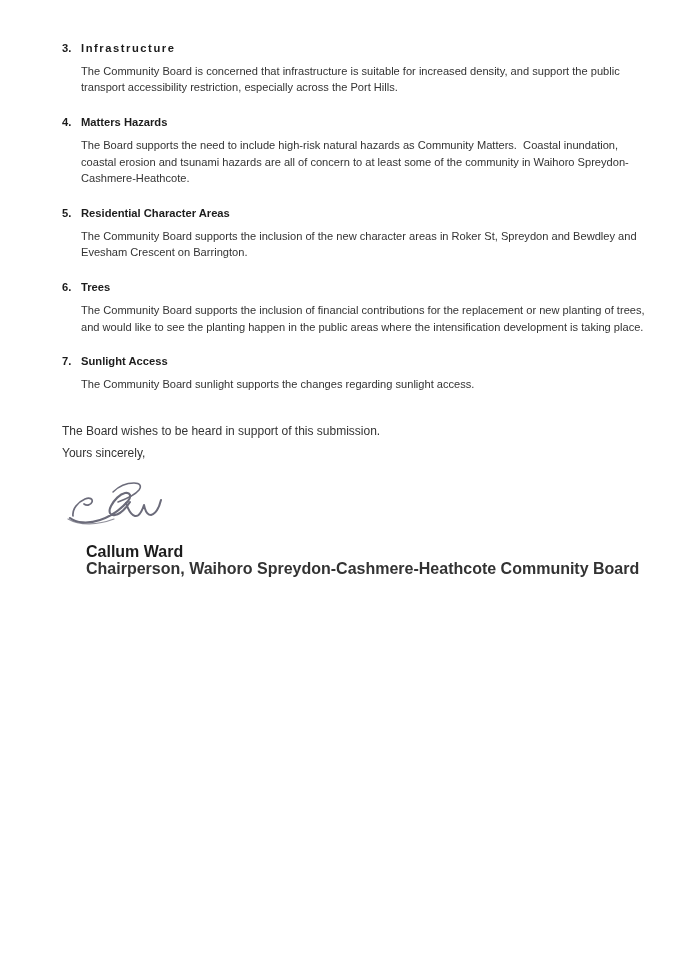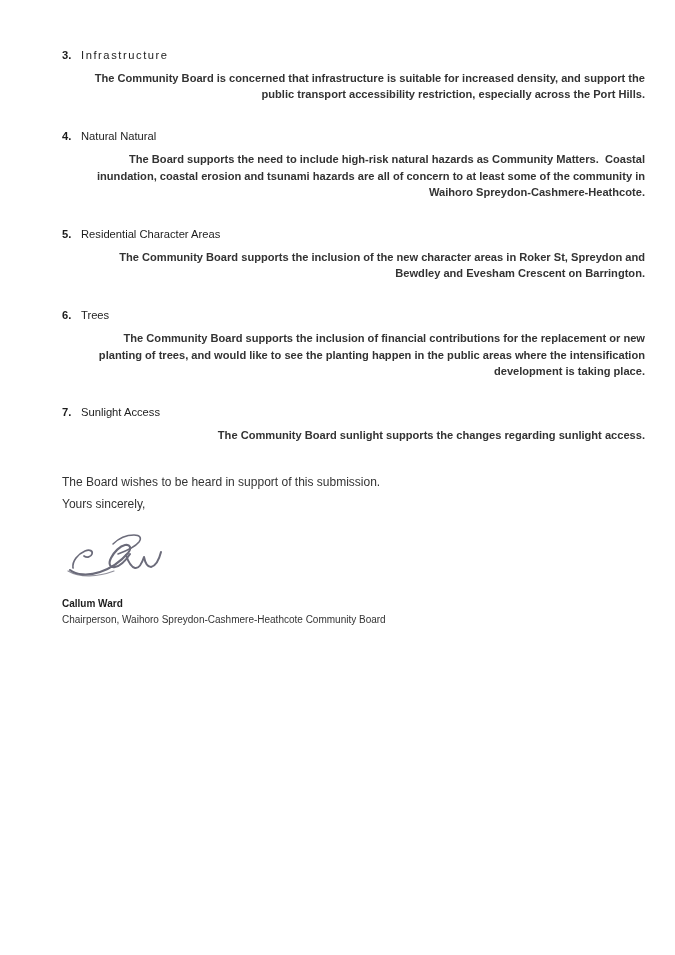--- a/index.html
+++ b/index.html
@@ -35,34 +35,32 @@
     color: #1c1c1c;
     line-height: 16px;
     margin-bottom: 7px;
   }
   .sec-num {
     width: 19px;
     flex: 0 0 19px;
     font-weight: bold;
   }
   .sec-title {
-    font-weight: normal;
-    margin-top: 7px;
+    font-weight: bold;
   }
   .sec-title.spaced {
     letter-spacing: 1.55px;
   }
   .section-body {
     margin-left: 19px;
     font-size: 11.1px;
     line-height: 16.2px;
     color: #333333;
-    text-align: right;
+    text-align: left;
     white-space: pre-wrap;
-    font-weight: bold;
   }
 
   
   .s-infrastructure { margin-bottom: 19px; }
   .s-hazards        { margin-bottom: 19px; }
   .s-character      { margin-bottom: 19px; }
   .s-trees          { margin-bottom: 18px; }
   .s-sunlight       { margin-bottom: 0; }
 
   
@@ -82,51 +80,53 @@
     height: 56px;
   }
   .signature-svg {
     display: block;
     margin-left: 4px;
   }
 
   
   .signoff {
     margin-top: 10px;
-    font-size: 10px;
+    font-size: 16px;
     line-height: 16.5px;
+    margin-left: 24px;
   }
   .signoff-name {
     font-weight: bold;
     color: #1c1c1c;
     margin: 0;
   }
   .signoff-role {
     color: #333333;
     margin: 0;
+    font-weight: bold;
   }
 </style>
 </head>
 <body>
 
 <div class="page">
   <div class="content">
 
     <div class="section s-infrastructure">
       <div class="section-head">
         <span class="sec-num">3.</span>
         <span class="sec-title spaced">Infrastructure</span>
       </div>
       <div class="section-body">The Community Board is concerned that infrastructure is suitable for increased density, and support the public transport accessibility restriction, especially across the Port Hills.</div>
     </div>
 
     <div class="section s-hazards">
       <div class="section-head">
         <span class="sec-num">4.</span>
-        <span class="sec-title">Natural Natural</span>
+        <span class="sec-title">Matters Hazards</span>
       </div>
       <div class="section-body">The Board supports the need to include high-risk natural hazards as Community Matters.  Coastal inundation, coastal erosion and tsunami hazards are all of concern to at least some of the community in Waihoro Spreydon-Cashmere-Heathcote.</div>
     </div>
 
     <div class="section s-character">
       <div class="section-head">
         <span class="sec-num">5.</span>
         <span class="sec-title">Residential Character Areas</span>
       </div>
       <div class="section-body">The Community Board supports the inclusion of the new character areas in Roker St, Spreydon and Bewdley and Evesham Crescent on Barrington.</div>

